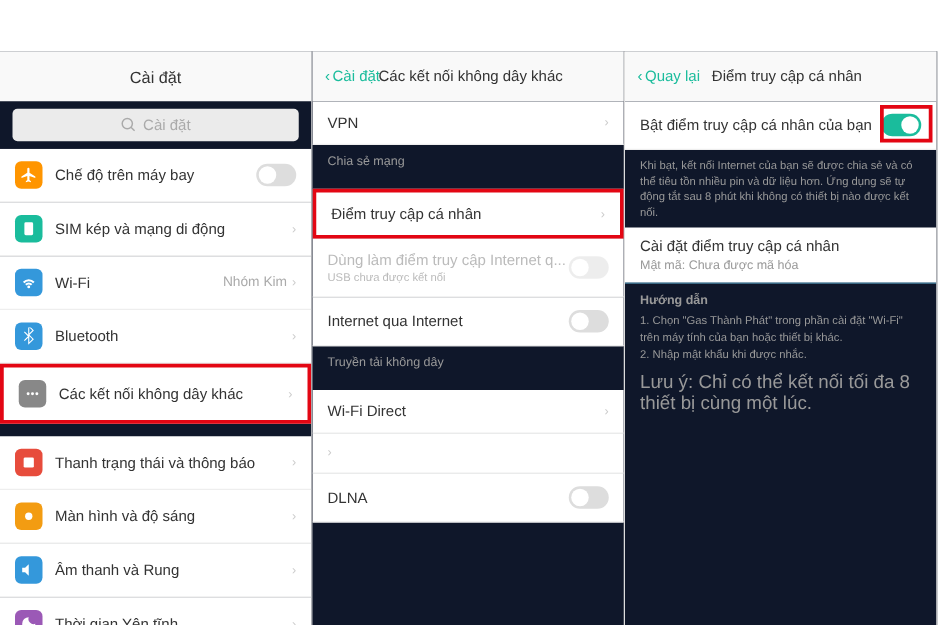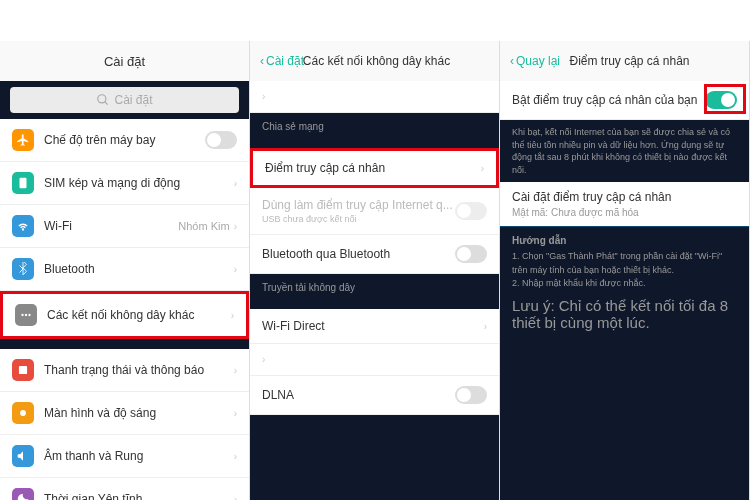--- a/index.html
+++ b/index.html
@@ -148,36 +148,37 @@
   </div>
 </div>
 
 <div class="screen">
   <div class="header">
     <span class="back-link">‹ <span>Cài đặt</span></span>
     <span class="header-title" style="margin-left:-40px;font-size:12px">Các kết nối không dây khác</span>
   </div>
   <div class="content">
     <div class="row">
+      <span class="row-text">VPN</span>
       <span class="chevron">›</span>
     </div>
     <div class="section-label">Chia sẻ mạng</div>
     <div class="row highlight-red">
       <span class="row-text">Điểm truy cập cá nhân</span>
       <span class="chevron">›</span>
     </div>
     <div class="row disabled">
       <div class="row-text">
         <div>Dùng làm điểm truy cập Internet q...</div>
         <div class="row-sub">USB chưa được kết nối</div>
       </div>
       <div class="toggle" style="opacity:.5"></div>
     </div>
     <div class="row">
-      <span class="row-text">Bluetooth qua Bluetooth</span>
+      <span class="row-text">Internet qua Internet</span>
       <div class="toggle"></div>
     </div>
     <div class="section-label">Truyền tải không dây</div>
     <div class="row">
       <span class="row-text">Wi-Fi Direct</span>
       <span class="chevron">›</span>
     </div>
     <div class="row">
       <span class="chevron">›</span>
     </div>

